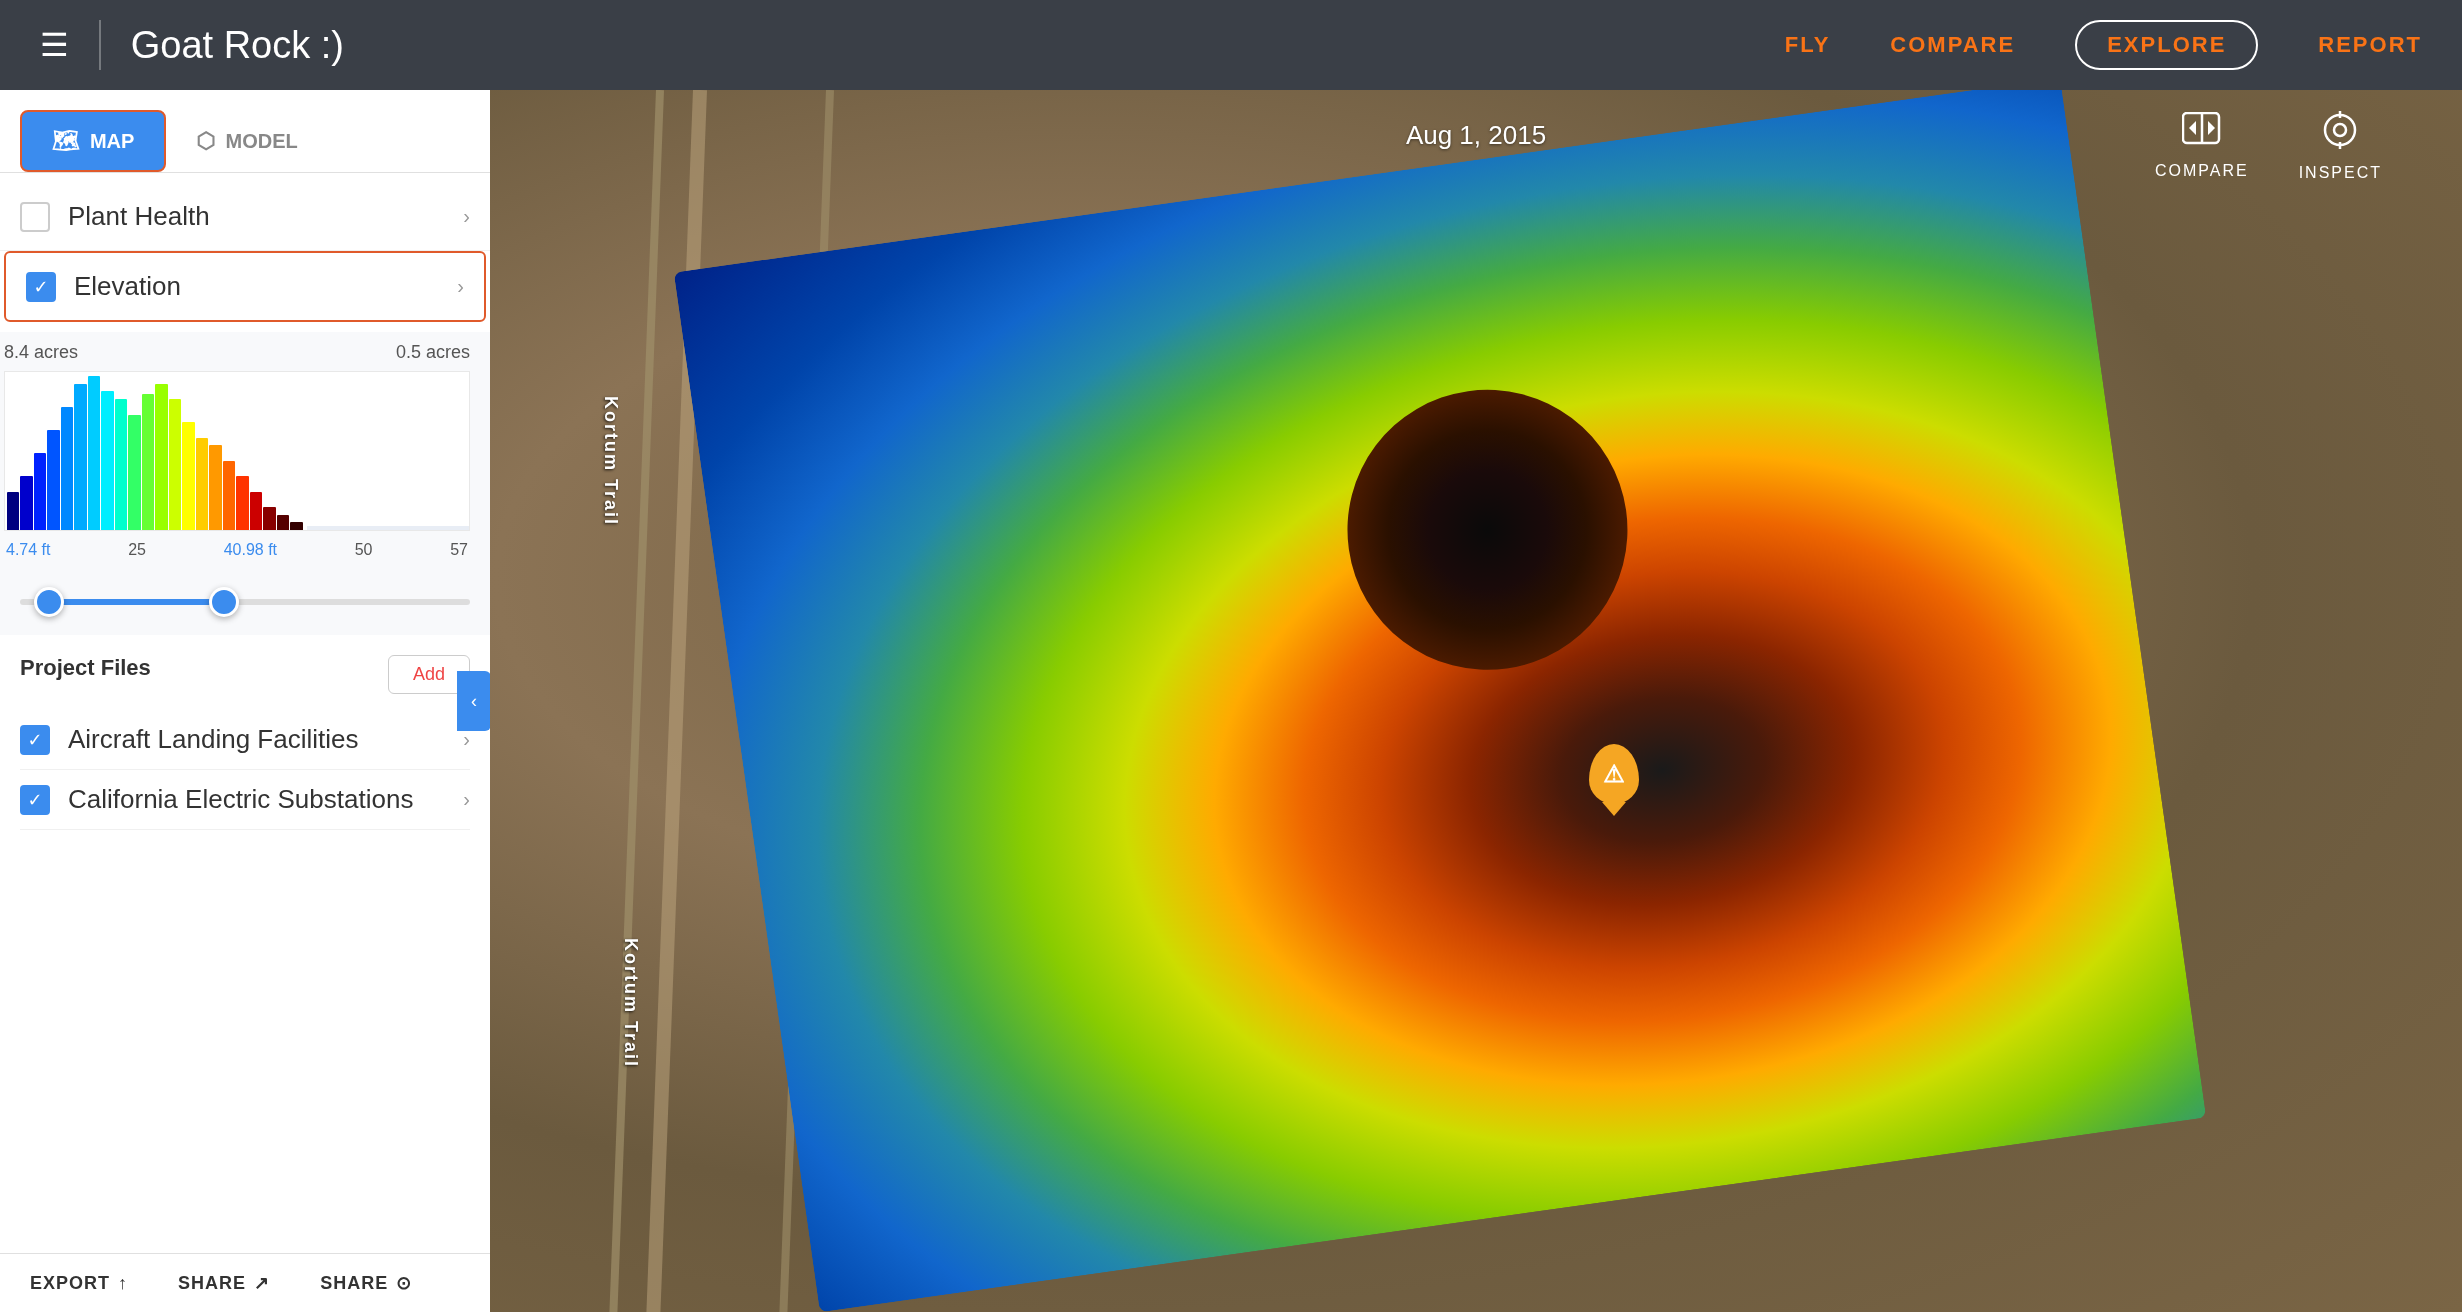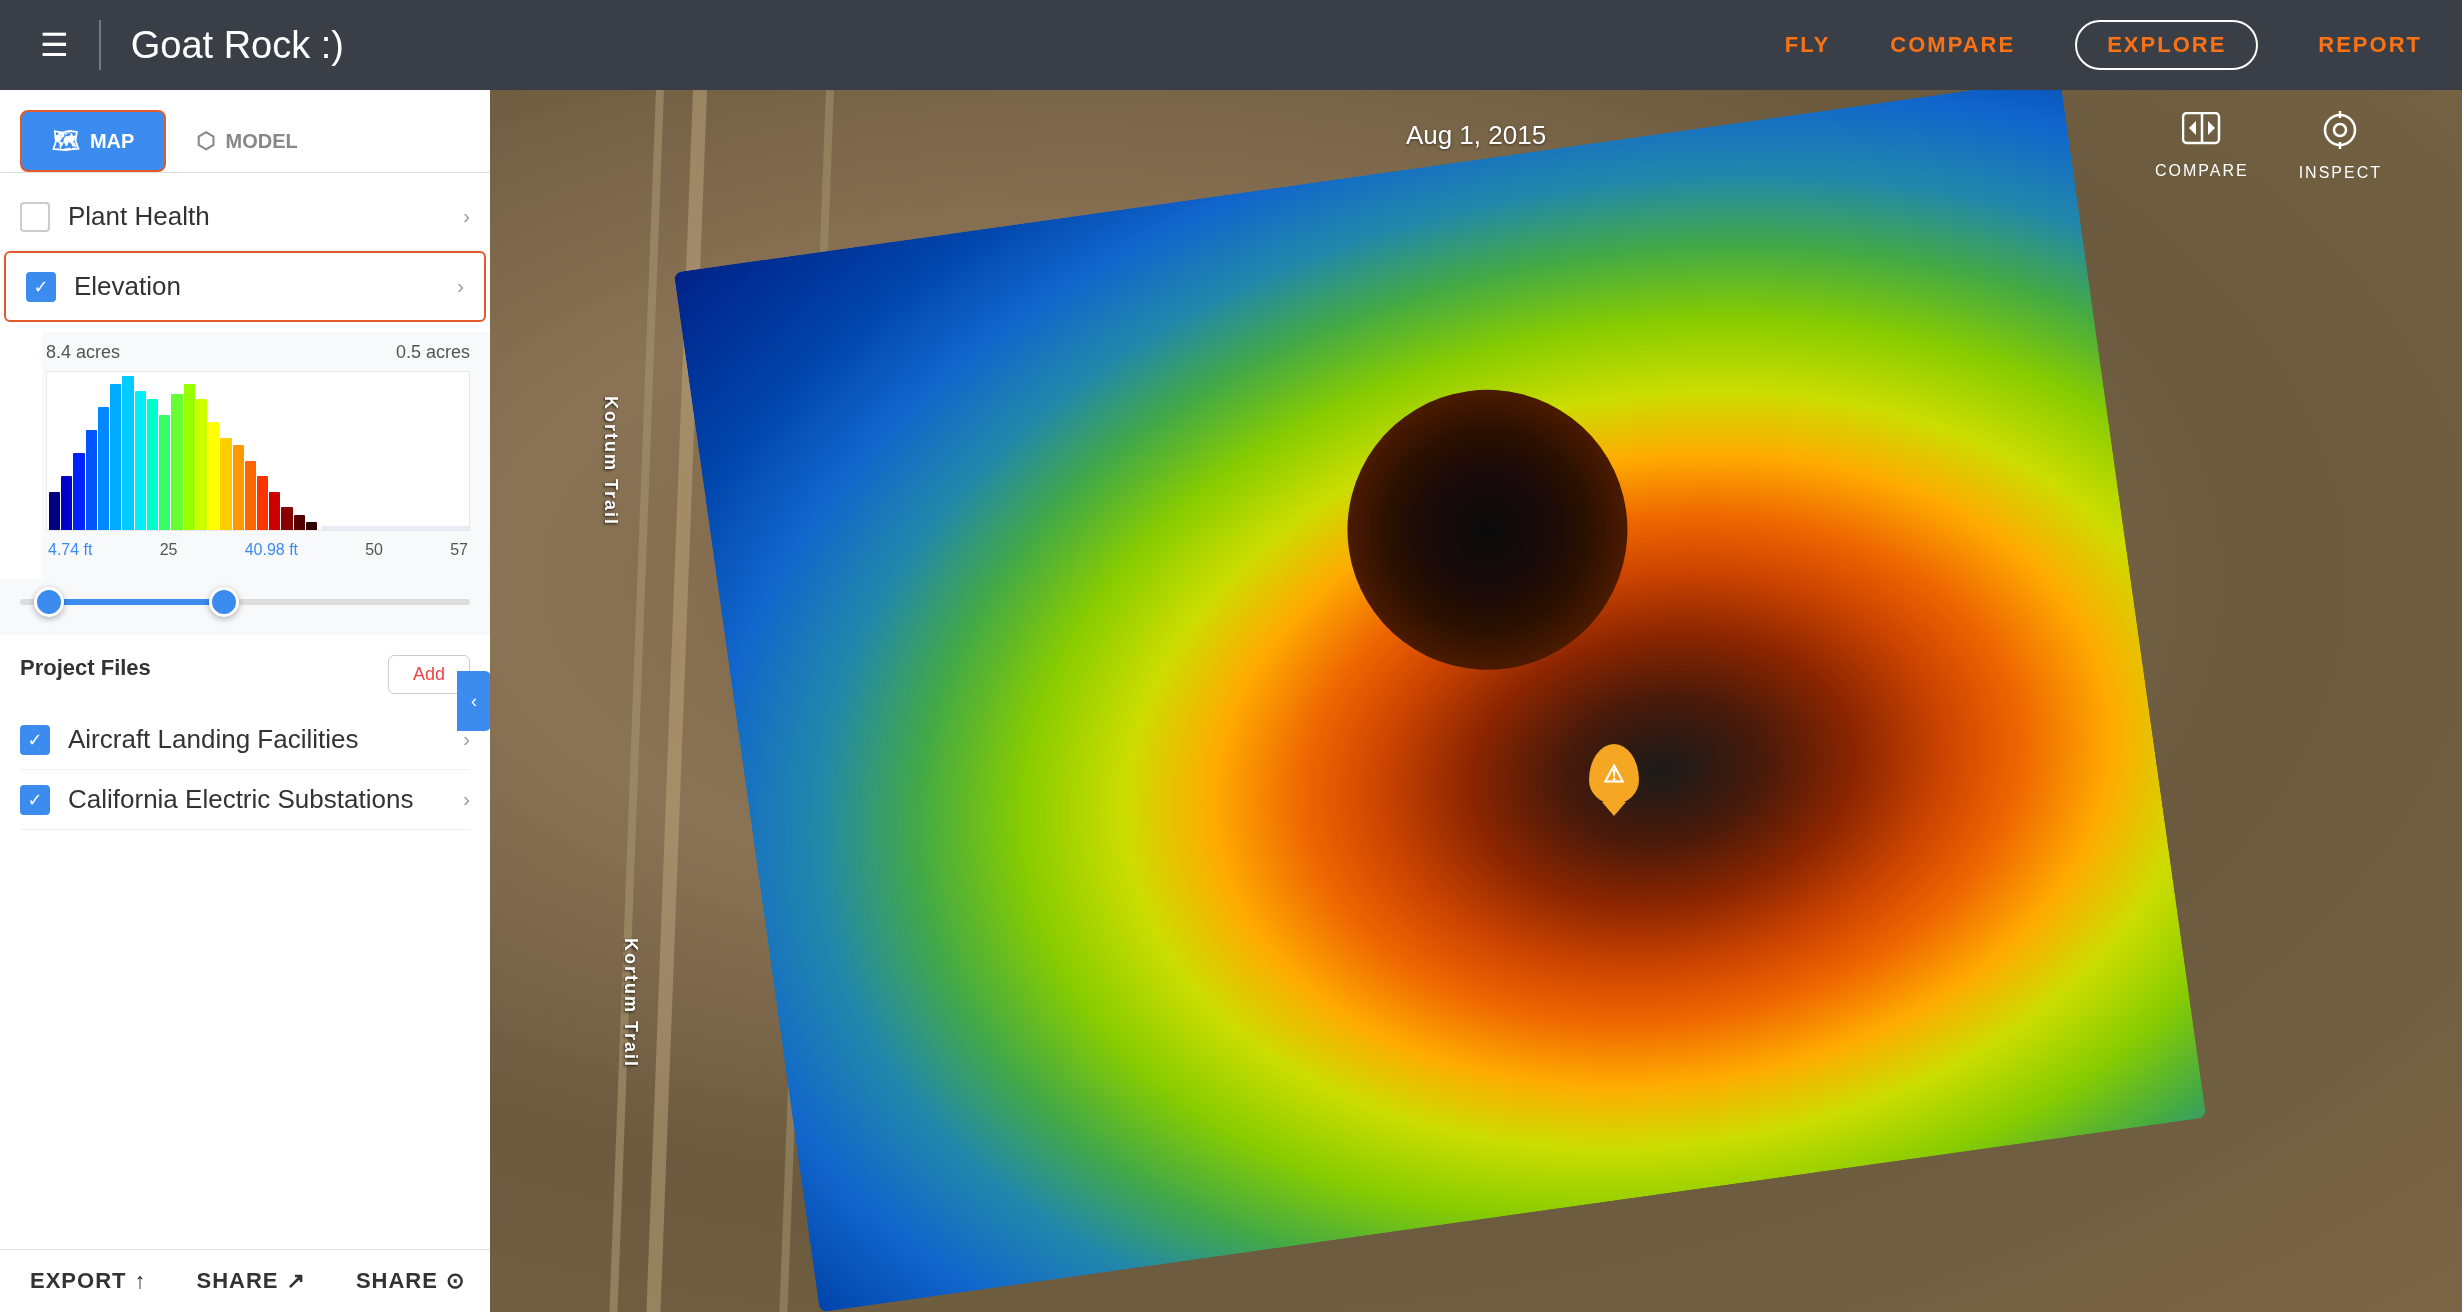--- a/index.html
+++ b/index.html
@@ -143,21 +143,20 @@
     }
     .layer-chevron {
       color: #999;
       font-size: 20px;
     }
 
     
     .elevation-chart-container {
       padding: 10px 20px 20px 4px;
       background: #f8f9fb;
-      margin-left: 42px;
     }
     .chart-labels-top {
       display: flex;
       justify-content: space-between;
       font-size: 18px;
       color: #555;
       margin-bottom: 8px;
     }
     .chart-area {
       display: flex;
@@ -273,21 +272,21 @@
       padding: 18px 30px;
       display: flex;
       gap: 50px;
       border-top: 1px solid #e0e0e0;
       background: white;
     }
     .bottom-link {
       display: flex;
       align-items: center;
       gap: 8px;
-      font-size: 22px;
+      font-size: 18px;
       font-weight: 600;
       color: #333;
       cursor: pointer;
       letter-spacing: 1px;
     }
 
     
     .map-area {
       flex: 1;
       position: relative;

